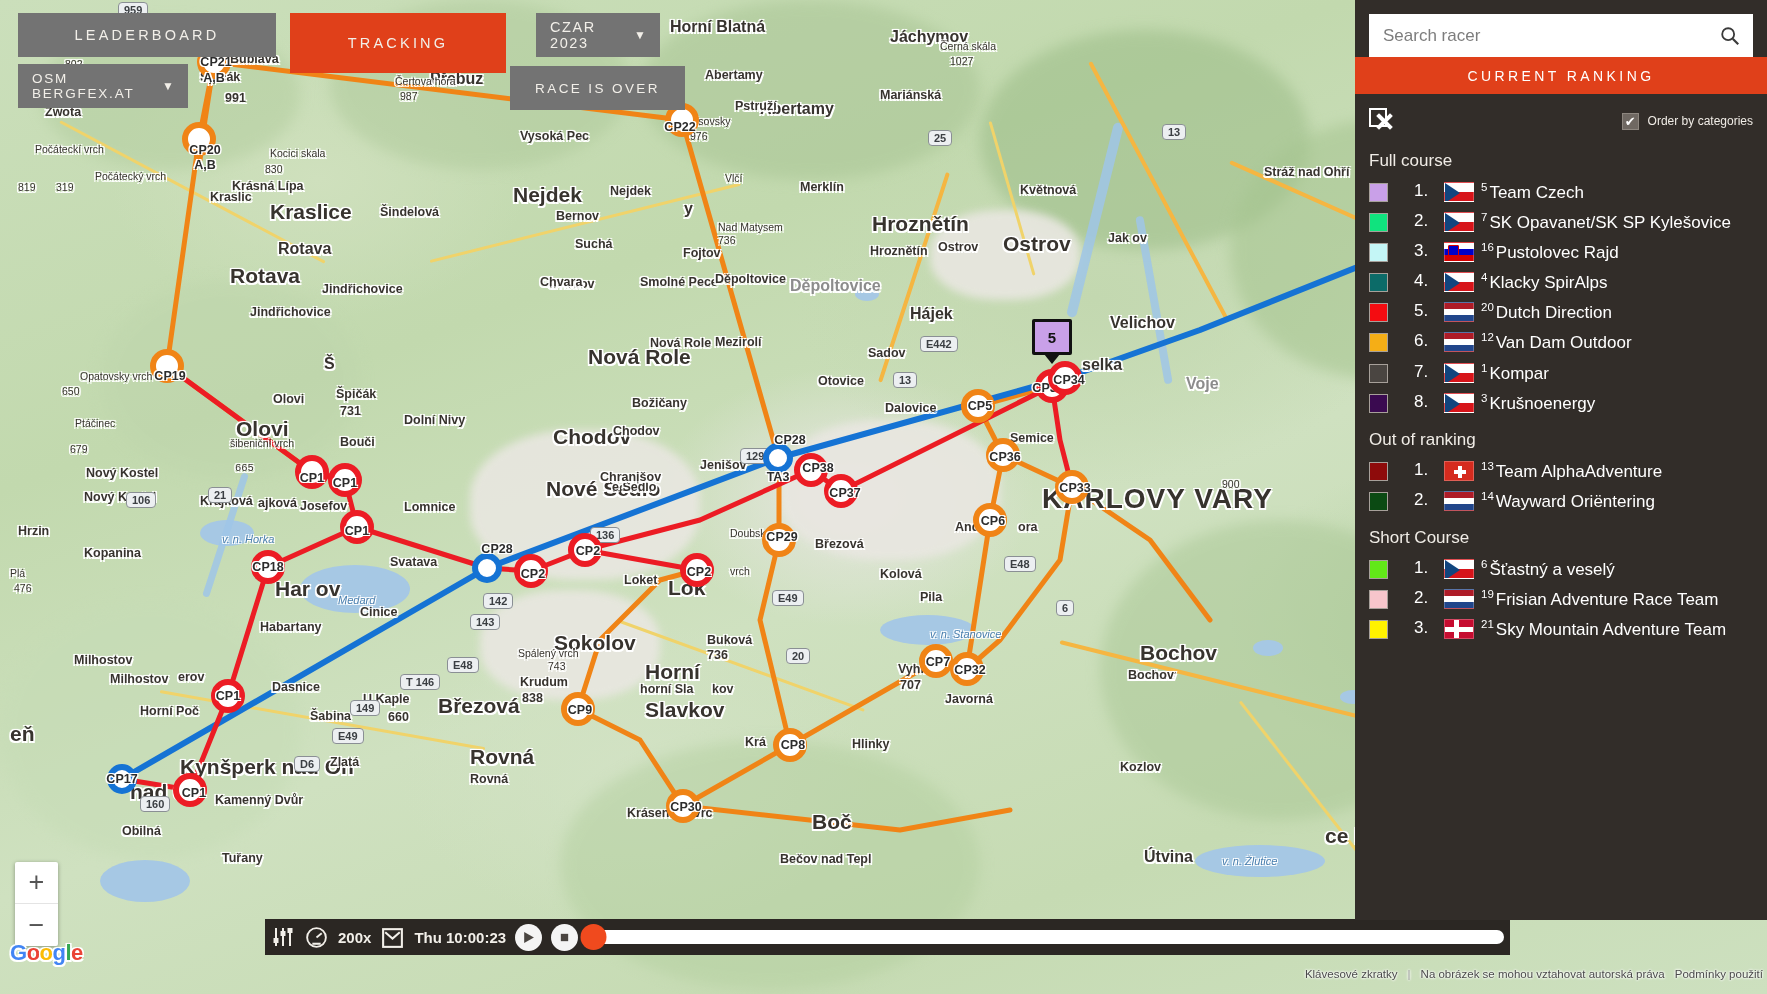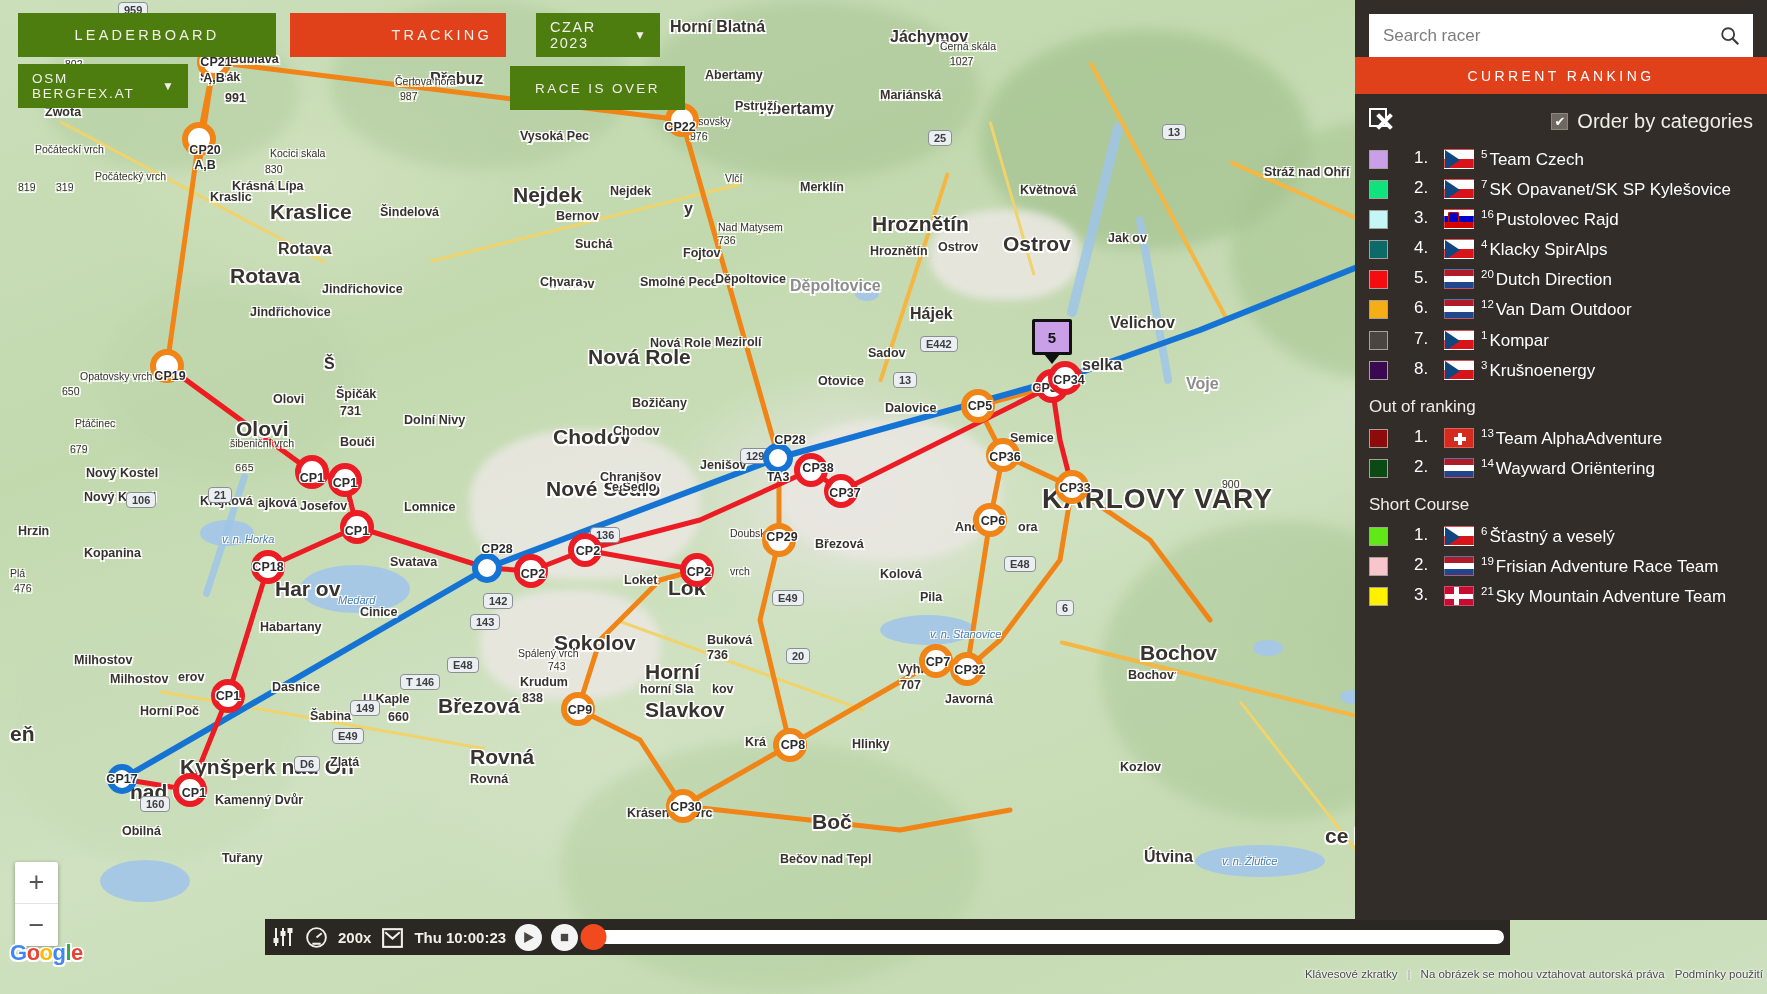--- a/index.html
+++ b/index.html
@@ -94,21 +94,21 @@
     color: #111; font-size: 15px; font-weight: bold;
   }
   .racer-marker .tip {
     position: absolute; left: 50%; bottom: -9px; transform: translateX(-50%);
     width: 0; height: 0; border-left: 8px solid transparent; border-right: 8px solid transparent;
     border-top: 10px solid #111;
   }
 
   
   .topbtn {
-    position: absolute; background: #4d7c0f; color: #f2efe9;
+    position: absolute; background: #737373; color: #f2efe9;
     font-size: 14.5px; letter-spacing: 3.2px;
     display: flex; align-items: center; justify-content: center;
     cursor: pointer; user-select: none; padding: 0 14px;
   }
   .topbtn.accent { background: #e0401a; }
   .topbtn .chev { margin-left: 9px; font-size: 12px; letter-spacing: 0; }
 
   
   #zoomctl {
     position: absolute; left: 15px; top: 862px; width: 43px;
@@ -179,21 +179,21 @@
     font-family: "Liberation Sans", sans-serif; font-size: 17px; color: #333;
     padding: 0 14px;
   }
   #searchbox input::placeholder { color: #7d7d7d; }
   #searchbox .mag { padding-right: 12px; cursor: pointer; display: flex; }
 
   #ctlrow {
     display: flex; align-items: center; justify-content: space-between;
     padding: 13px 14px 0 14px;
   }
-  #ctlrow .label { color: #f0ece6; font-size: 20px; }
+  #ctlrow .label { color: #f0ece6; font-size: 12px; }
   #ctlrow .cbwrap { display: flex; align-items: center; gap: 9px; cursor: pointer; }
   .cbox {
     width: 17px; height: 17px; background: #6f6862; border: 1px solid #8d867f;
     display: flex; align-items: center; justify-content: center;
     color: #fff; font-size: 13px; line-height: 1;
   }
 
   #ranklist { padding: 12px 14px 0 14px; }
   .group-title {
     color: #f0ece6; font-size: 17px; margin: 15px 0 9px 0;
@@ -570,21 +570,21 @@
     <div class="racer-marker" id="racer-marker" style="left:1052px; top:355px;">
       <div class="chip" id="racer-chip" style="background: rgb(201, 160, 232);">5</div>
       <div class="tip"></div>
     </div>
   </div>
 
   <div class="topbtn" style="left:18px; top:13px; width:258px; height:44px;">
     <span>LEADERBOARD</span>
   </div>
 
-  <div class="topbtn accent" style="left:290px; top:13px; width:216px; height:44px;justify-content:flex-end;">
+  <div class="topbtn accent" style="left:290px; top:13px; width:216px; height:60px;">
     <span>TRACKING</span>
   </div>
 
   <div class="topbtn" style="left:536px; top:13px; width:124px; height:44px; letter-spacing:1.6px;">
     <span>CZAR 2023</span>
     <span class="chev">▼</span>
   </div>
 
   <div class="topbtn" style="left:18px; top:64px; width:170px; height:44px; letter-spacing:1.8px; font-size:13.5px;">
     <span>OSM BERGFEX.AT</span>
@@ -680,20 +680,21 @@
           </g>
         </svg>
       </span>
       <span class="cbwrap">
         <span class="cbox" id="cb-order">✔</span>
         <span class="label">Order by categories</span>
       </span>
     </div>
 
     <div id="ranklist">
+        <div class="group-title">Full course</div>
         <div class="rank-row">
           <span class="swatch" style="background: rgb(201, 160, 232);"></span>
           <span class="pos">1.</span>
           <span class="flag flag-cz"></span>
           <span class="tname"><sup>5</sup>Team Czech</span>
         </div>
         <div class="rank-row">
           <span class="swatch" style="background: rgb(16, 227, 126);"></span>
           <span class="pos">2.</span>
           <span class="flag flag-cz"></span>

